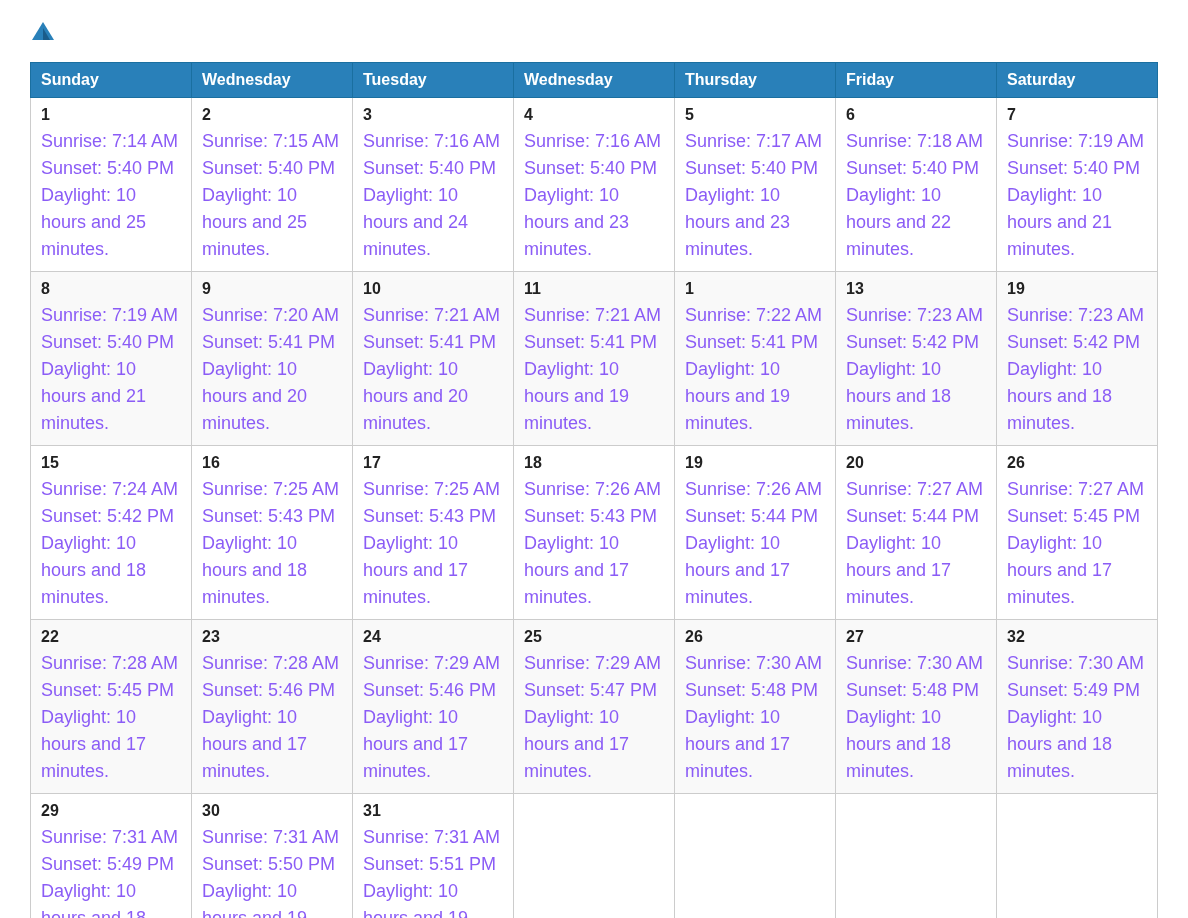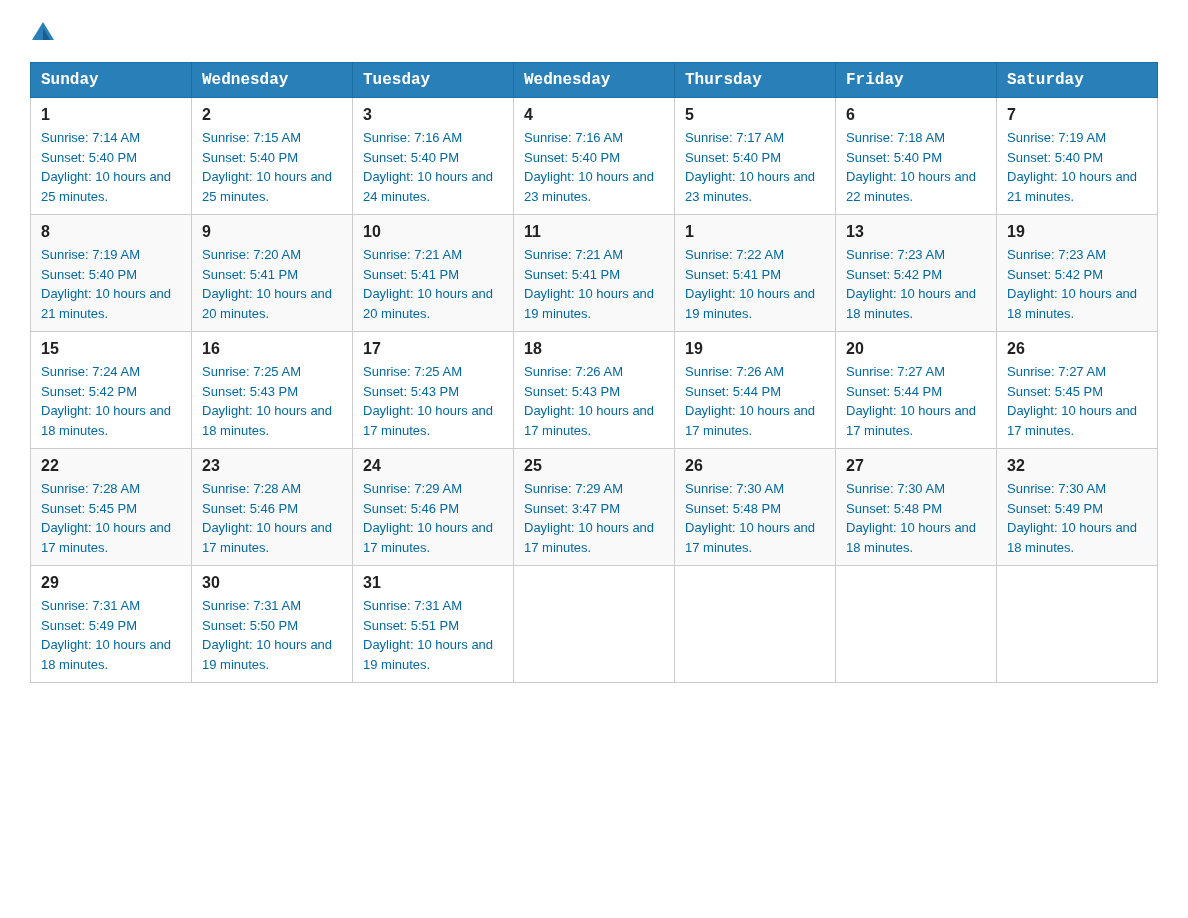--- a/index.html
+++ b/index.html
@@ -61,21 +61,20 @@
       border: 1px solid #999;
     }
     .calendar-table th {
       background-color: #2980b9;
       color: #ffffff;
       font-weight: bold;
       font-size: 16px;
       padding: 8px 10px;
       text-align: left;
       border: 1px solid #1a6fa0;
-      font-family: Liberation Mono, monospace;
     }
     .calendar-table td {
       vertical-align: top;
       padding: 8px 10px;
       border: 1px solid #ccc;
       width: calc(100% / 7);
       height: 110px;
     }
     .calendar-table tr:nth-child(even) td {
       background-color: #f9f9f9;
@@ -84,22 +83,22 @@
       background-color: #ffffff;
     }
     .day-number {
       font-size: 16px;
       font-weight: bold;
       color: #222;
       display: block;
       margin-bottom: 4px;
     }
     .day-info {
-      font-size: 13px;
-      color: #0369a1;
+      font-size: 18px;
+      color: #8b5cf6;
       line-height: 1.5;
     }
     .empty-cell {
       background-color: #ffffff;
     }
     
     .row-odd td { background-color: #ffffff; }
     .row-even td { background-color: #f5f5f5; }
   </style>
 </head>
@@ -337,21 +336,21 @@
         <div class="day-info">
           <span>Sunrise: 7:29 AM</span><br>
           <span>Sunset: 5:46 PM</span><br>
           <span>Daylight: 10 hours and 17 minutes.</span>
         </div>
       </td>
         <td>
         <span class="day-number">25</span>
         <div class="day-info">
           <span>Sunrise: 7:29 AM</span><br>
-          <span>Sunset: 3:47 PM</span><br>
+          <span>Sunset: 5:47 PM</span><br>
           <span>Daylight: 10 hours and 17 minutes.</span>
         </div>
       </td>
         <td>
         <span class="day-number">26</span>
         <div class="day-info">
           <span>Sunrise: 7:30 AM</span><br>
           <span>Sunset: 5:48 PM</span><br>
           <span>Daylight: 10 hours and 17 minutes.</span>
         </div>

